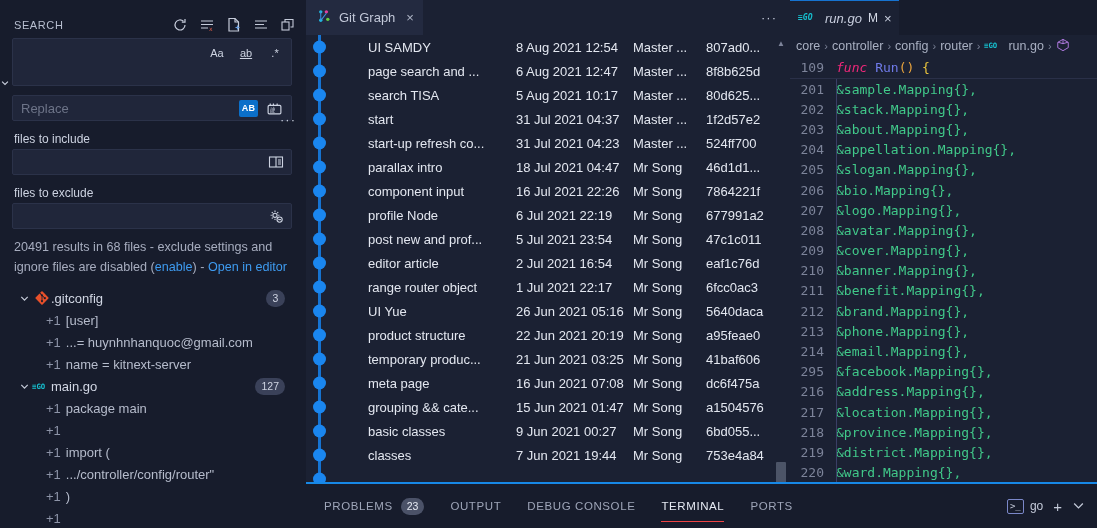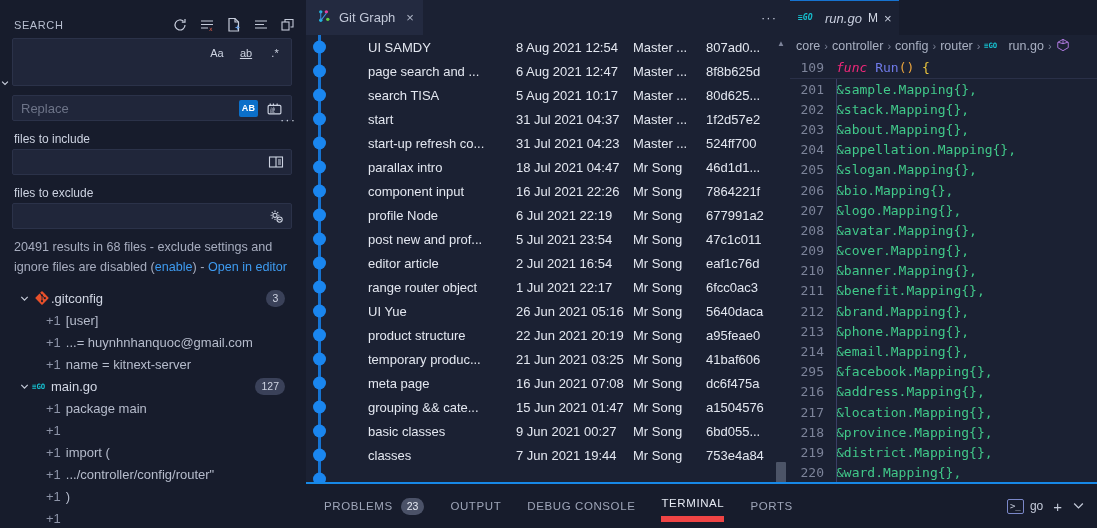--- a/index.html
+++ b/index.html
@@ -176,21 +176,21 @@
   .ctext { white-space: pre; }
 
   
   #panel {
     position: absolute; left: 306px; bottom: 0; width: 791px; height: 46px;
     background: #171c2c; border-top: 2px solid #1788e6;
     display: flex; align-items: center; padding-left: 18px;
   }
   .ptab { font-size: 11.5px; letter-spacing: .6px; color: #9ea5b8; margin-right: 26px;
           display: flex; align-items: center; gap: 8px; height: 32px; }
-  .ptab.active { color: #e6eaf3; border-bottom: 6px solid #ef4444; }
+  .ptab.active { color: #e6eaf3; border-bottom: 1px solid #ef4444; }
   .pbadge { background: #4b5268; color: #e6eaf3; border-radius: 9px; min-width: 20px;
             height: 17px; padding: 0 6px; font-size: 10.5px; display: flex;
             align-items: center; justify-content: center; letter-spacing: 0; }
   .pright { margin-left: auto; display: flex; align-items: center; gap: 10px; padding-right: 12px; }
   .termchip { display: flex; align-items: center; gap: 6px; font-size: 12px; color: #c3c9d8; }
   .termbox { width: 17px; height: 15px; border: 1px solid #7b88c9; border-radius: 2px;
              color: #c3c9d8; font-size: 9px; display:flex; align-items:center; justify-content:center;
              font-family: "DejaVu Sans Mono", monospace; }
   .picon { color: #c3c9d8; font-size: 15px; }
 </style>

